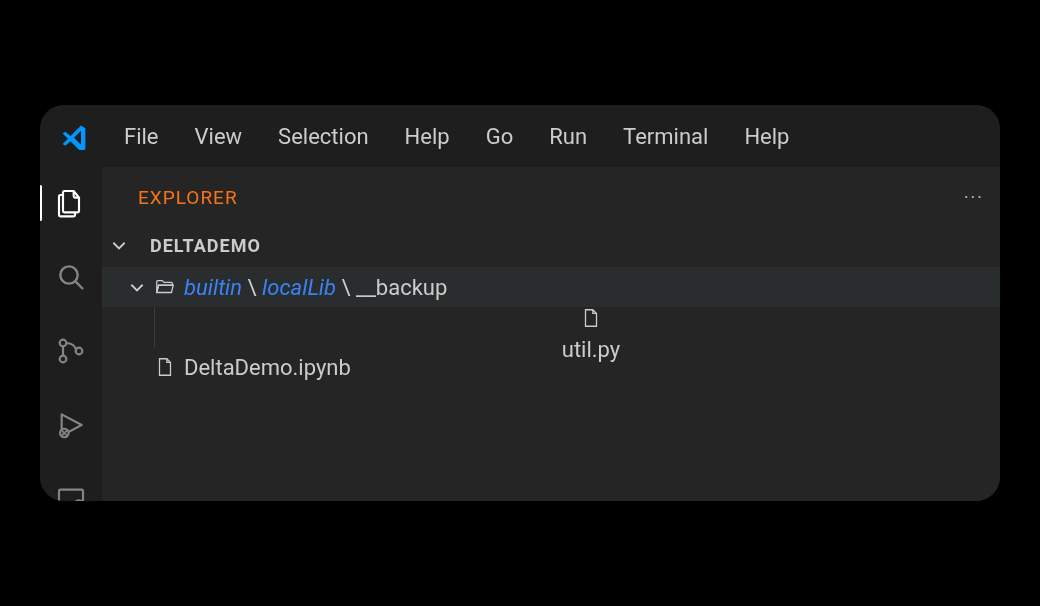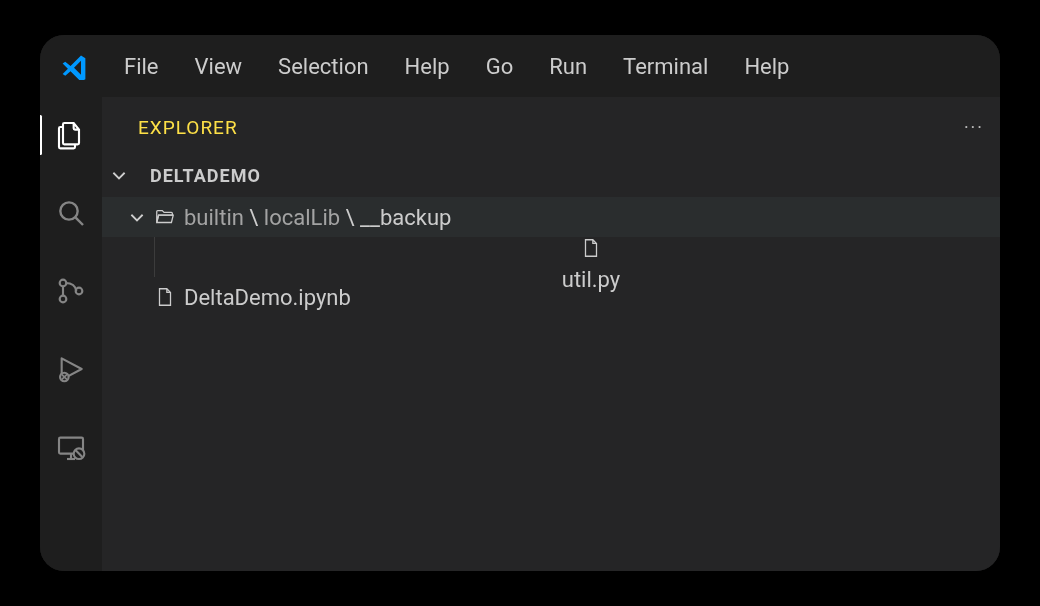--- a/index.html
+++ b/index.html
@@ -12,21 +12,21 @@
       background: #000;
       width: 1040px;
       height: 606px;
       display: flex;
       align-items: center;
       justify-content: center;
       overflow: hidden;
     }
     .window {
       width: 960px;
-      height: 536px;
+      height: 396px;
       background: #1e1e1e;
       border-radius: 24px;
       overflow: hidden;
       display: flex;
       flex-direction: column;
       position: relative;
     }
     .menubar {
       height: 62px;
       display: flex;
@@ -96,21 +96,21 @@
     }
     .sidebar-header {
       height: 60px;
       display: flex;
       align-items: center;
       padding-left: 36px;
       padding-right: 16px;
       justify-content: space-between;
     }
     .sidebar-header-title {
-      color: #fde047;
+      color: #f97316;
       font-size: 19px;
       letter-spacing: 1px;
       font-weight: 400;
     }
     .sidebar-header-actions {
       color: #bbbbbb;
       font-size: 18px;
       letter-spacing: 2px;
     }
     .folder-section {
@@ -166,21 +166,22 @@
       height: 22px;
       flex-shrink: 0;
     }
     .tree-label {
       color: #cccccc;
       font-size: 22px;
       font-weight: 400;
       white-space: nowrap;
     }
     .path-seg {
-      color: #a3a3a3;
+      color: #3b82f6;
+      font-style: italic;
     }
     .path-sep {
       color: #cccccc;
     }
     .path-last {
       color: #cccccc;
     }
     .path-underline {
       text-underline-offset: 3px;
     }

